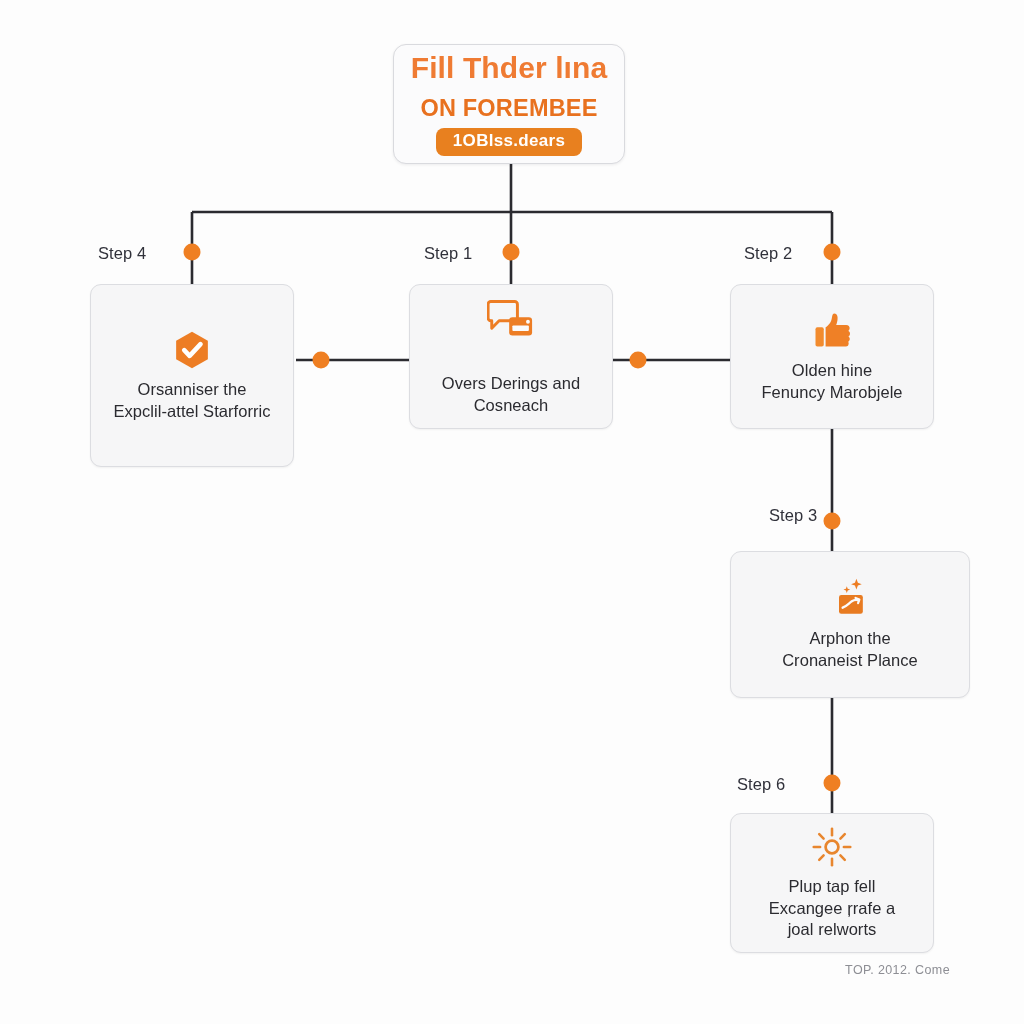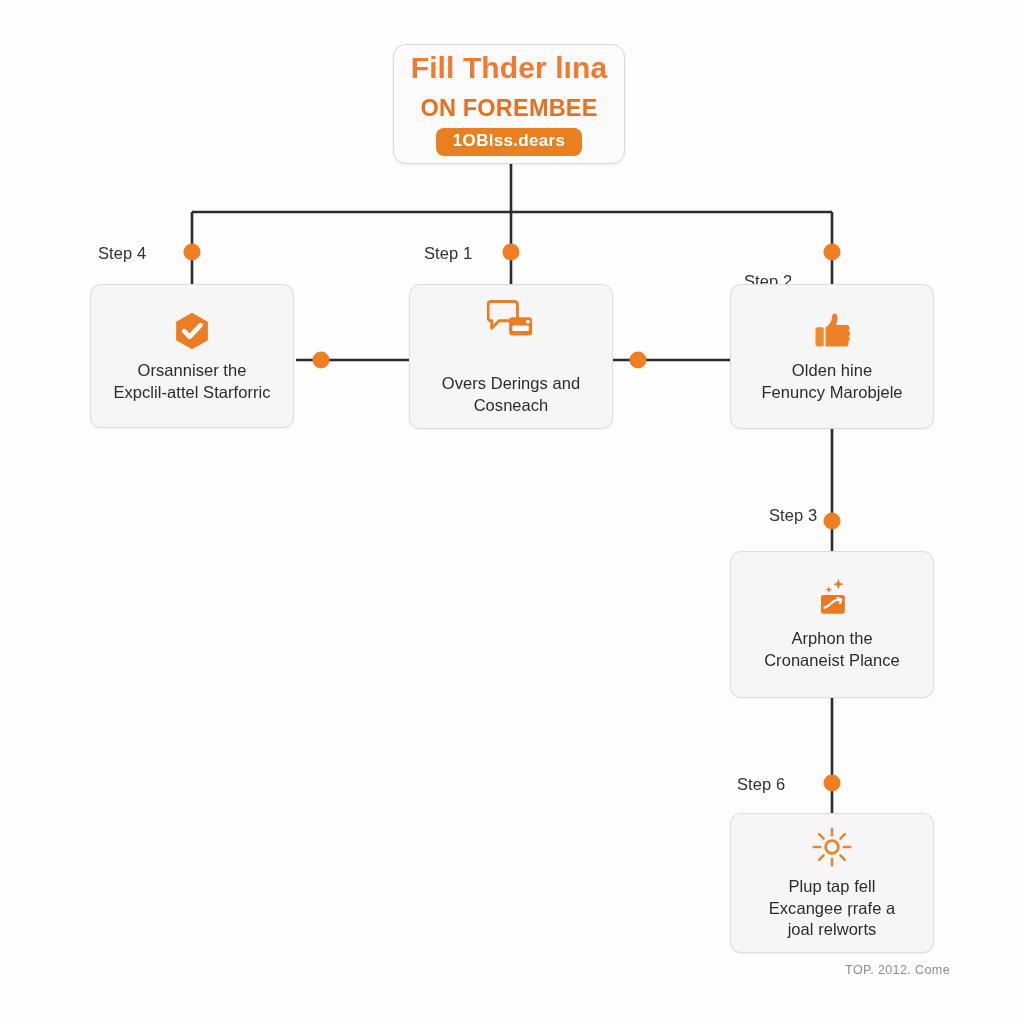--- a/index.html
+++ b/index.html
@@ -166,25 +166,25 @@
   </svg>
 
   <div class="header-card">
     <div class="header-line1">Fill Thder lına</div>
     <div class="header-line2">ON FOREMBEE</div>
     <div class="header-badge">1OBlss.dears</div>
   </div>
 
   <div class="step-label" style="left:98px; top:244px;">Step 4</div>
   <div class="step-label" style="left:424px; top:244px;">Step 1</div>
-  <div class="step-label" style="left:744px; top:244px;margin-top:28px;">Step 2</div>
+  <div class="step-label" style="left:744px; top:244px;">Step 2</div>
   <div class="step-label" style="left:737px; top:506px;margin-left:32px;">Step 3</div>
   <div class="step-label" style="left:737px; top:775px;">Step 6</div>
 
-  <div class="step-box" style="left:90px; top:284px; width:204px; height:144px;">
+  <div class="step-box" style="left:90px; top:284px; width:204px; height:183px;">
     <div class="step-icon">
       <svg width="44" height="44" viewBox="0 0 48 48" xmlns="http://www.w3.org/2000/svg">
         <polygon points="24,4 41.3,14 41.3,34 24,44 6.7,34 6.7,14" fill="#ed7d24"></polygon>
         <path d="M15.5 24.2 L21.4 30.4 L33.3 17.6" stroke="#ffffff" stroke-width="5" fill="none" stroke-linecap="round" stroke-linejoin="round"></path>
       </svg>
     </div>
     <div class="step-text">Orsanniser the
 Expclil-attel Starforric</div>
   </div>
 
@@ -209,21 +209,21 @@
                  C29.6 14.6 28.6 17.5 28.6 17.5 H39.5 C42 17.5 43.5 19.2 43.2 21.3
                  C43 23 41.8 24 41.8 24 C43.2 24.6 43.9 26 43.6 27.6 C43.3 29.2 42 30 42 30
                  C43.2 30.8 43.6 32.2 43.3 33.6 C43 35 41.6 35.8 41.6 35.8
                  C42.4 36.8 42.4 38.4 41.7 39.6 C41 40.8 39.6 41 38.4 41 Z" fill="#ef8026"></path>
       </svg>
     </div>
     <div class="step-text">Olden hine
 Fenuncy Marobjele</div>
   </div>
 
-  <div class="step-box" style="left:730px; top:551px; width:204px; height:147px;">
+  <div class="step-box" style="left:730px; top:551px; width:240px; height:147px;">
     <div class="step-icon">
       <svg width="46" height="44" viewBox="0 0 50 48" xmlns="http://www.w3.org/2000/svg">
         <path d="M32 2 l1.6 4.2 L37.8 7.8 L33.6 9.4 L32 13.6 L30.4 9.4 L26.2 7.8 L30.4 6.2 Z" fill="#ed7d24"></path>
         <path d="M21.5 10 l1 2.7 l2.7 1 l-2.7 1 l-1 2.7 l-1 -2.7 l-2.7 -1 l2.7 -1 Z" fill="#ed7d24"></path>
         <rect x="13" y="19.5" width="26" height="20.5" rx="2.5" fill="#e87b21"></rect>
         <path d="M17 33.5 C21 32 24 28.5 27 26.5 C29.5 24.8 32 24.6 34.5 25.4" stroke="#fbfbfc" stroke-width="2.6" fill="none" stroke-linecap="round"></path>
         <path d="M31 22.8 L35.2 24.6 L33.8 28.6" stroke="#fbfbfc" stroke-width="2.4" fill="none" stroke-linecap="round" stroke-linejoin="round"></path>
       </svg>
     </div>
     <div class="step-text">Arphon the

